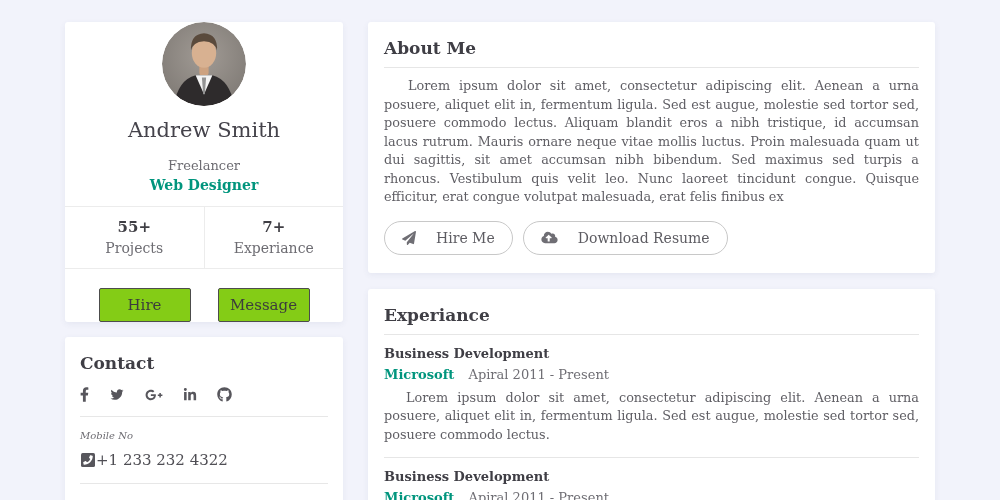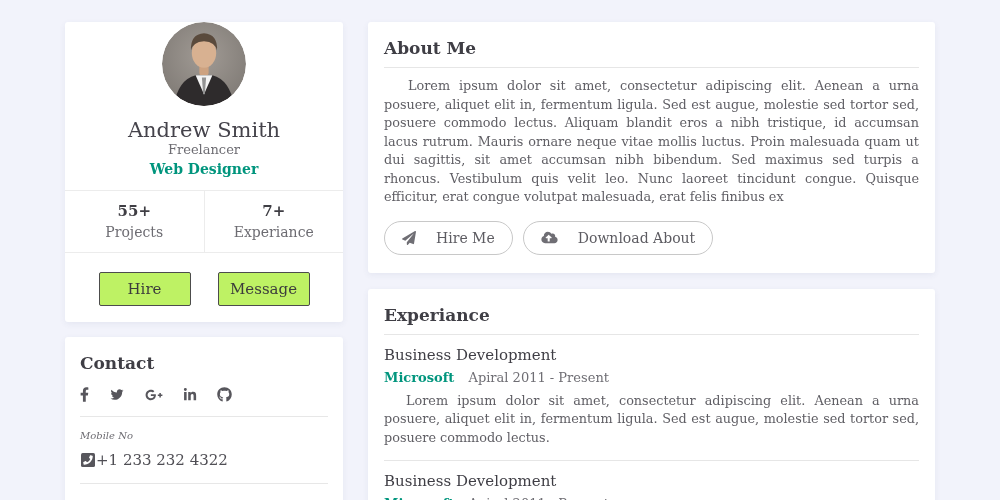--- a/index.html
+++ b/index.html
@@ -18,32 +18,32 @@
     box-shadow:0 2px 6px rgba(60,64,110,.07);
   }
   .col-left { position:absolute; left:65px; top:22px; width:278px; }
   .col-right{ position:absolute; left:368px; top:22px; width:567px; }
 
   
   .profile-card { height:300px; text-align:center; }
   .avatar { width:84px; height:84px; border-radius:50%; overflow:hidden; margin:0 auto; }
   .avatar svg { display:block; width:84px; height:84px; }
   .name { font-size:21px; font-weight:400; color:#45434b; margin-top:12px; }
-  .role { font-size:13px; color:#6d6c72; margin-top:0; }
+  .role { font-size:13px; color:#6d6c72; margin-top:16px; }
   .specialty { font-size:14px; color:#00957d; font-weight:bold; margin-top:4px; }
   .stats { display:flex; border-top:1px solid #ececec; border-bottom:1px solid #ececec; margin-top:13px; }
   .stat { flex:1; padding:11px 0 12px; }
   .stat + .stat { border-left:1px solid #ececec; }
   .stat-value { font-size:15px; font-weight:bold; color:#3f3e44; }
   .stat-label { font-size:14px; color:#6d6c72; margin-top:4px; }
   .profile-actions { display:flex; justify-content:center; gap:27px; margin-top:19px; }
   .btn-outline-dark {
     width:92px; padding:7px 0;
     border:1px solid #4c4c4c; border-radius:2px;
-    background:#bef264; color:#3c3c3c;
+    background:#84cc16; color:#3c3c3c;
     font-family:"DejaVu Serif","Liberation Serif",serif; font-size:15px;
     cursor:pointer;
   }
 
   
   .contact-card { margin-top:15px; padding:16px 15px 20px; height:235px; text-align:left; }
   .section-title { font-size:17px; font-weight:bold; color:#3f3e45; }
   .social-row { display:flex; align-items:center; gap:20px; margin-top:14px; }
   .social-row a { display:inline-flex; color:#57565c; }
   .social-row svg { display:block; fill:#57565c; }
@@ -66,21 +66,21 @@
     border:1px solid #c8c8c8; border-radius:30px;
     background:#fff; color:#5d5c62;
     font-family:"DejaVu Serif","Liberation Serif",serif; font-size:14px;
     cursor:pointer;
   }
   .pill-btn svg { fill:#6f6e74; display:block; }
 
   
   .exp-card { margin-top:16px; padding:16px 16px 18px; height:300px; }
   .entry { margin-top:11px; }
-  .entry-role { font-size:15px; font-weight:normal; color:#3f3e45; }
+  .entry-role { font-size:13px; font-weight:bold; color:#3f3e45; }
   .entry-meta { margin-top:6px; font-size:13px; }
   .entry-company { color:#00957d; font-weight:bold; }
   .entry-period { color:#6f6e74; margin-left:10px; }
   .entry-body {
     font-size:12.8px; line-height:18.5px;
     color:#5f5e64; text-align:justify; text-indent:22px; margin-top:7px;
   }
   .entry-divider { border:0; border-top:1px solid #e6e6e6; margin-top:13px; }
 </style>
 </head>
@@ -191,21 +191,21 @@
         <button class="pill-btn">
           <svg width="14" height="14" viewBox="0 0 512 512">
               <path d="M476 3.2L12.5 270.6c-18.1 10.4-15.8 35.6 2.2 43.2L121 358.4l287.3-253.2c5.5-4.9 13.3 2.6 8.6 8.3L176 407v80.5c0 23.6 28.5 32.9 42.5 15.8L282 426l124.6 52.2c14.2 6 30.4-2.9 33-18.2l72-432C515 7.8 493.3-6.8 476 3.2z"></path>
             </svg>
           <span>Hire Me</span>
         </button>
         <button class="pill-btn">
           <svg width="17" height="13" viewBox="0 0 640 512">
               <path d="M537.6 226.6c4.1-10.7 6.4-22.4 6.4-34.6 0-53-43-96-96-96-19.7 0-38.1 6-53.3 16.2C367 64.2 315.3 32 256 32c-88.4 0-160 71.6-160 160 0 2.7.1 5.4.2 8.1C40.2 219.8 0 273.2 0 336c0 79.5 64.5 144 144 144h368c70.7 0 128-57.3 128-128 0-61.9-44-113.6-102.4-125.4zM393.4 288H328v112c0 8.8-7.2 16-16 16h-48c-8.8 0-16-7.2-16-16V288h-65.4c-14.3 0-21.4-17.2-11.3-27.3l105.4-105.4c6.2-6.2 16.4-6.2 22.6 0l105.4 105.4c10.1 10.1 2.9 27.3-11.3 27.3z"></path>
             </svg>
-          <span>Download About</span>
+          <span>Download Resume</span>
         </button>
       </div>
     </div>
 
     <div class="card exp-card">
       <div class="section-title">Experiance</div>
       <hr class="title-rule">
 
       <div class="entry">
         <div class="entry-role">Business Development</div>

